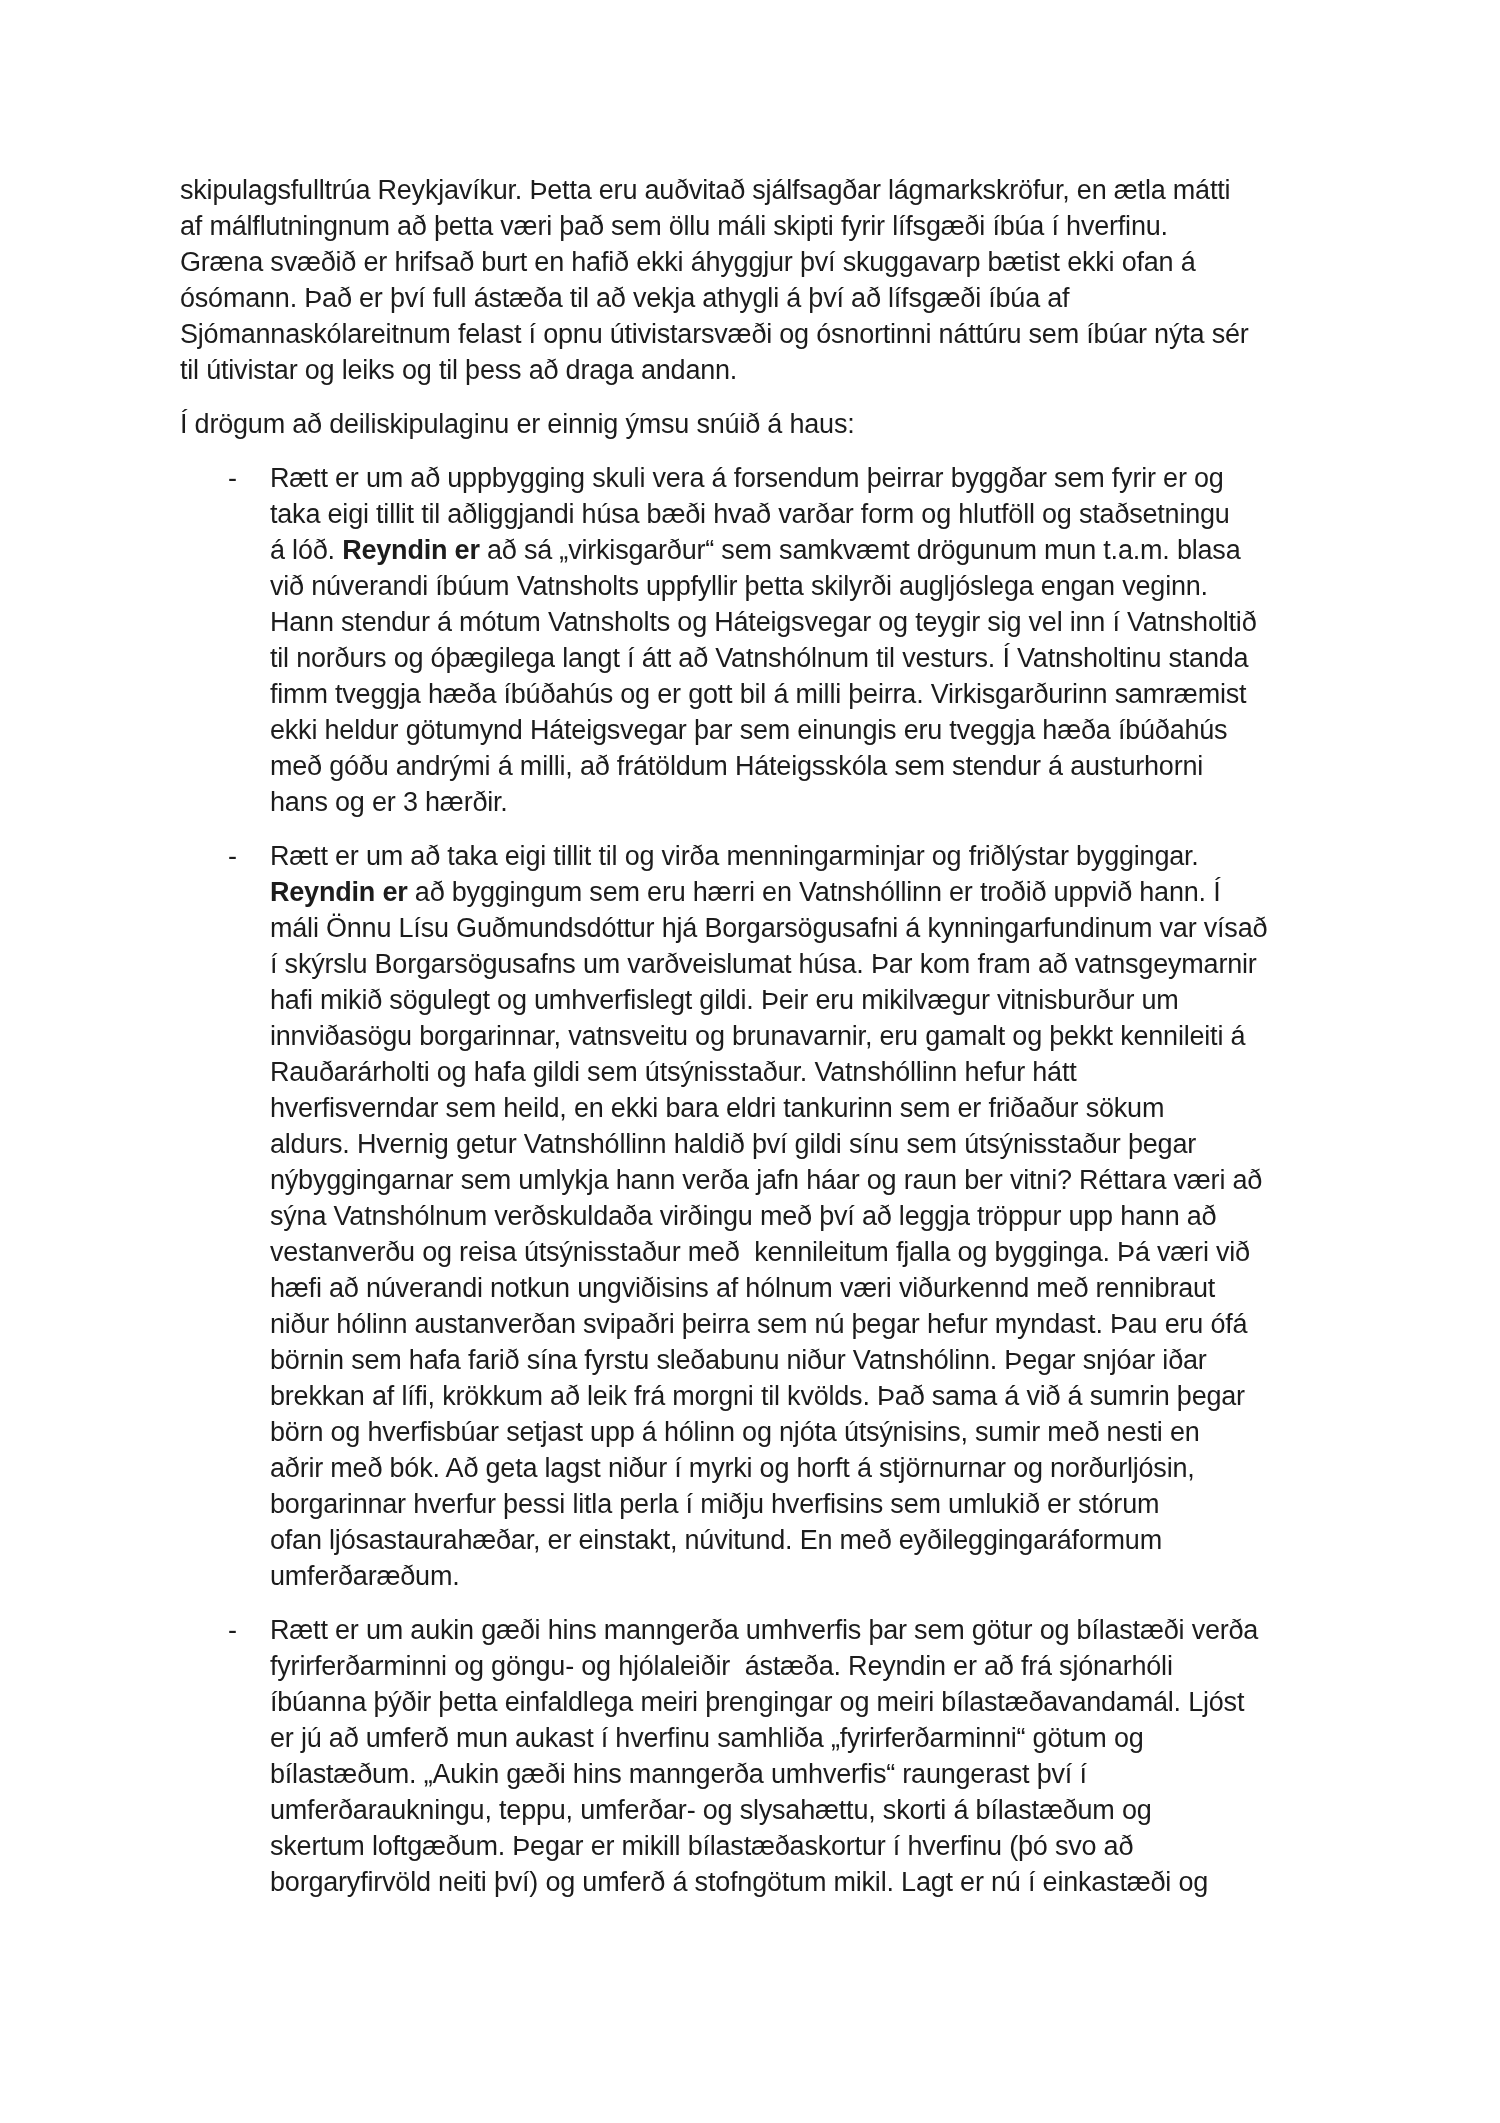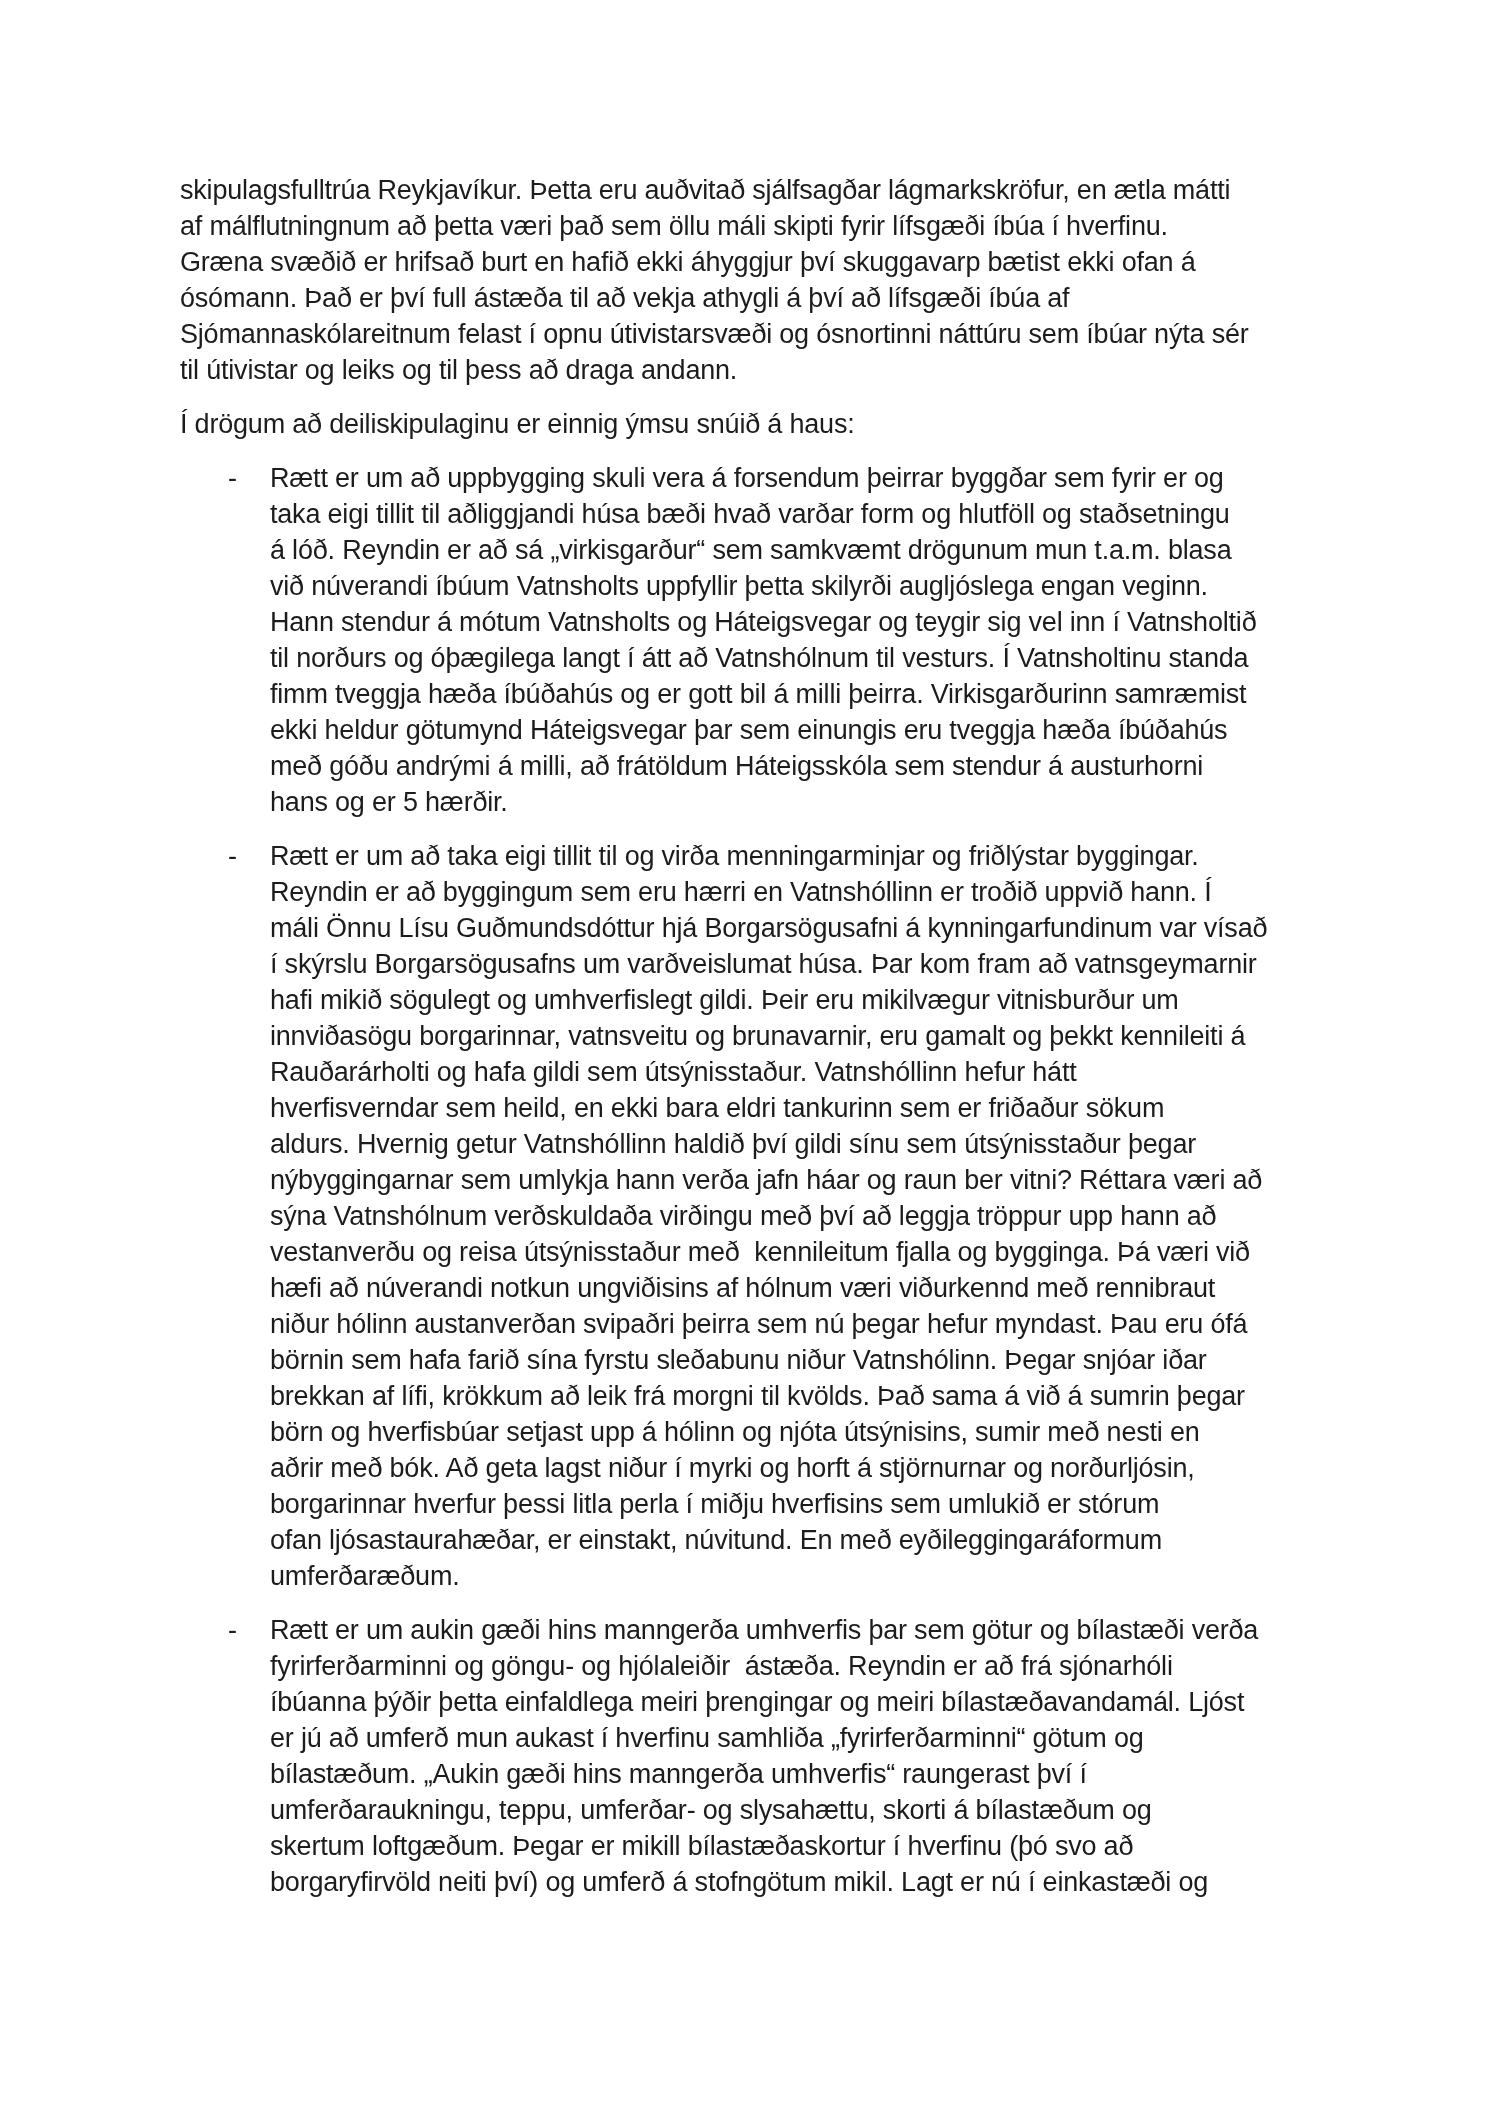--- a/index.html
+++ b/index.html
@@ -44,21 +44,21 @@
     height: 36px;
     line-height: 36px;
   }
   .line {
     height: 36px;
     line-height: 36px;
     white-space: pre;
     overflow: visible;
   }
   .b {
-    font-weight: normal;
+    font-weight: bold;
   }
 </style>
 </head>
 <body>
 
 <div class="page">
   <div class="doc-body">
       <div class="para">
         <div class="line"><span>skipulagsfulltrúa Reykjavíkur. Þetta eru auðvitað sjálfsagðar lágmarkskröfur, en ætla mátti</span></div>
         <div class="line"><span>af málflutningnum að þetta væri það sem öllu máli skipti fyrir lífsgæði íbúa í hverfinu.</span></div>
@@ -74,21 +74,21 @@
         <span class="marker">-</span>
         <div class="line"><span>Rætt er um að uppbygging skuli vera á forsendum þeirrar byggðar sem fyrir er og</span></div>
         <div class="line"><span>taka eigi tillit til aðliggjandi húsa bæði hvað varðar form og hlutföll og staðsetningu</span></div>
         <div class="line"><span>á lóð. </span><span class="b">Reyndin er</span><span> að sá „virkisgarður“ sem samkvæmt drögunum mun t.a.m. blasa</span></div>
         <div class="line"><span>við núverandi íbúum Vatnsholts uppfyllir þetta skilyrði augljóslega engan veginn.</span></div>
         <div class="line"><span>Hann stendur á mótum Vatnsholts og Háteigsvegar og teygir sig vel inn í Vatnsholtið</span></div>
         <div class="line"><span>til norðurs og óþægilega langt í átt að Vatnshólnum til vesturs. Í Vatnsholtinu standa</span></div>
         <div class="line"><span>fimm tveggja hæða íbúðahús og er gott bil á milli þeirra. Virkisgarðurinn samræmist</span></div>
         <div class="line"><span>ekki heldur götumynd Háteigsvegar þar sem einungis eru tveggja hæða íbúðahús</span></div>
         <div class="line"><span>með góðu andrými á milli, að frátöldum Háteigsskóla sem stendur á austurhorni</span></div>
-        <div class="line"><span>hans og er 5 hærðir.</span></div>
+        <div class="line"><span>hans og er 3 hærðir.</span></div>
       </div>
       <div class="bullet">
         <span class="marker">-</span>
         <div class="line"><span>Rætt er um að taka eigi tillit til og virða menningarminjar og friðlýstar byggingar.</span></div>
         <div class="line"><span class="b">Reyndin er</span><span> að byggingum sem eru hærri en Vatnshóllinn er troðið uppvið hann. Í</span></div>
         <div class="line"><span>máli Önnu Lísu Guðmundsdóttur hjá Borgarsögusafni á kynningarfundinum var vísað</span></div>
         <div class="line"><span>í skýrslu Borgarsögusafns um varðveislumat húsa. Þar kom fram að vatnsgeymarnir</span></div>
         <div class="line"><span>hafi mikið sögulegt og umhverfislegt gildi. Þeir eru mikilvægur vitnisburður um</span></div>
         <div class="line"><span>innviðasögu borgarinnar, vatnsveitu og brunavarnir, eru gamalt og þekkt kennileiti á</span></div>
         <div class="line"><span>Rauðarárholti og hafa gildi sem útsýnisstaður. Vatnshóllinn hefur hátt</span></div>

